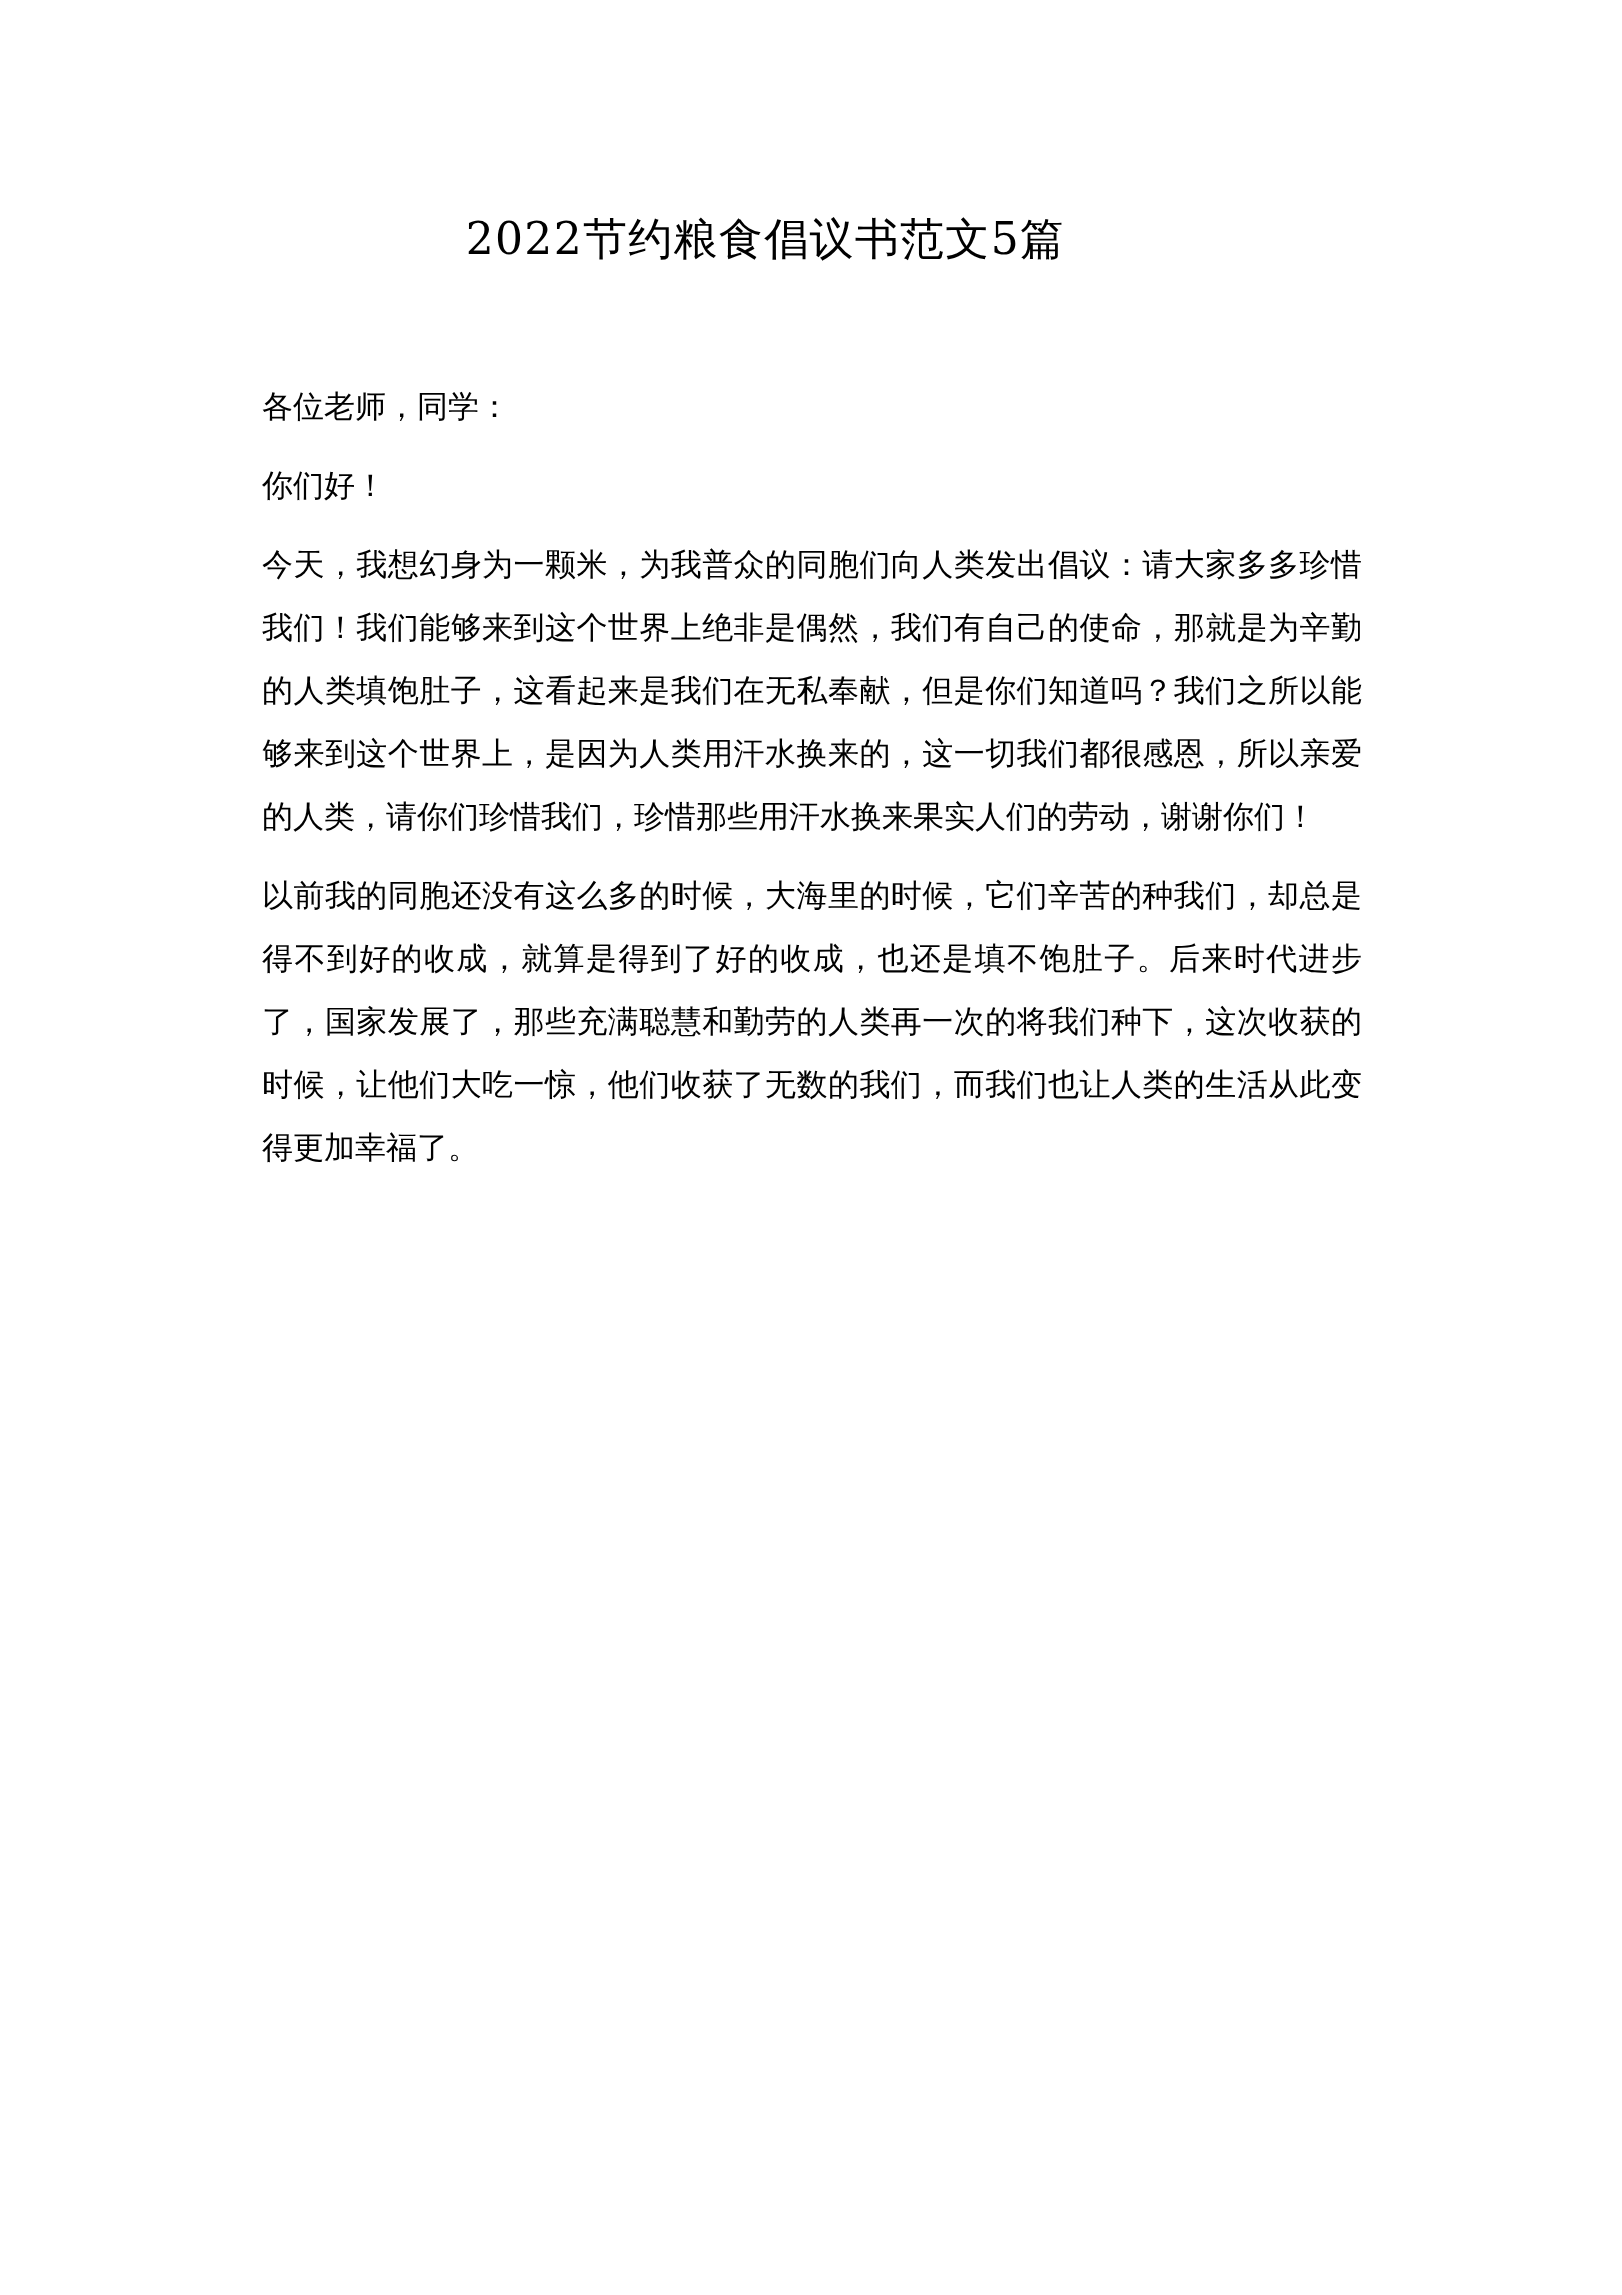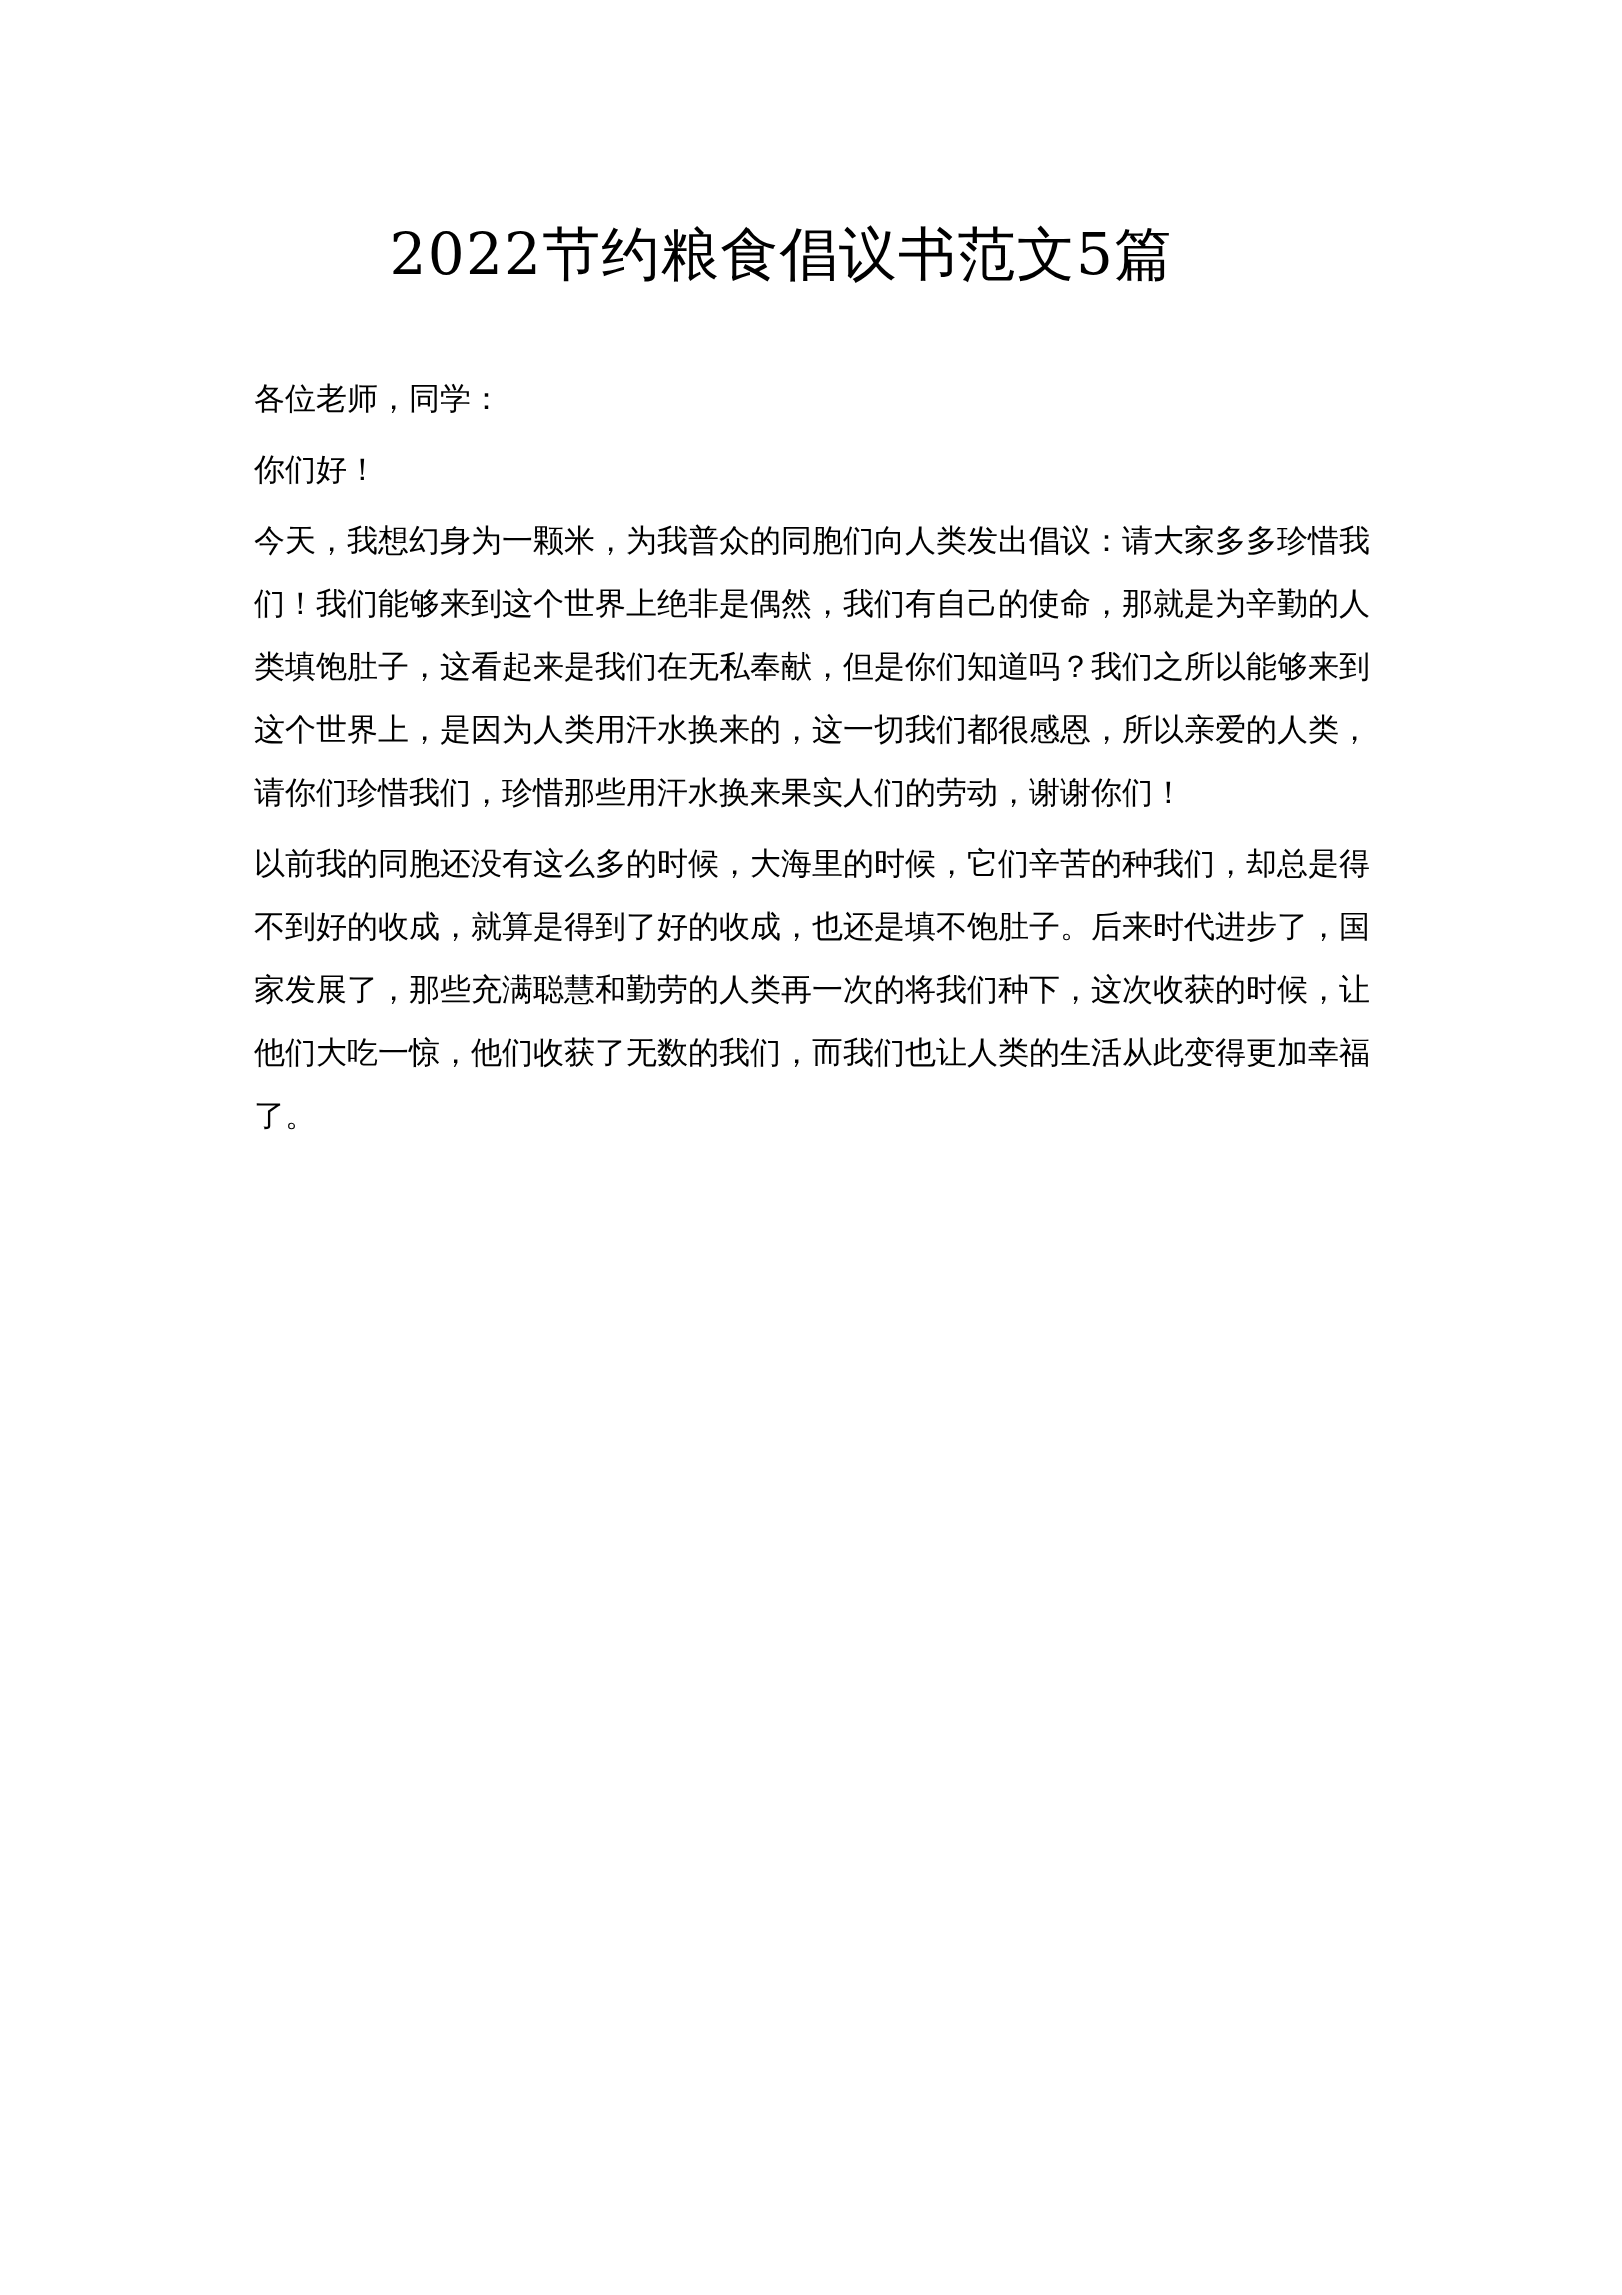--- a/index.html
+++ b/index.html
@@ -21,36 +21,36 @@
     width: 1623px;
     height: 2295px;
     background: #ffffff;
   }
   .title {
     position: absolute;
     top: 196px;
     left: 0;
     width: 1531px;
     text-align: center;
-    font-size: 58px;
+    font-size: 44px;
     line-height: 85px;
     font-weight: normal;
     letter-spacing: 1.3px;
-    margin: 16px;
+    margin: 0;
   }
   .body {
     position: absolute;
     left: 246px;
     top: 359px;
     width: 1132px;
     font-size: 31px;
     line-height: 63px;
   }
   .para {
-    margin: 8px;
+    margin: 16px;
     text-align: justify;
     text-align-last: left;
     word-break: break-all;
     white-space: normal;
   }
 </style>
 </head>
 <body>
 
 <div class="page">

